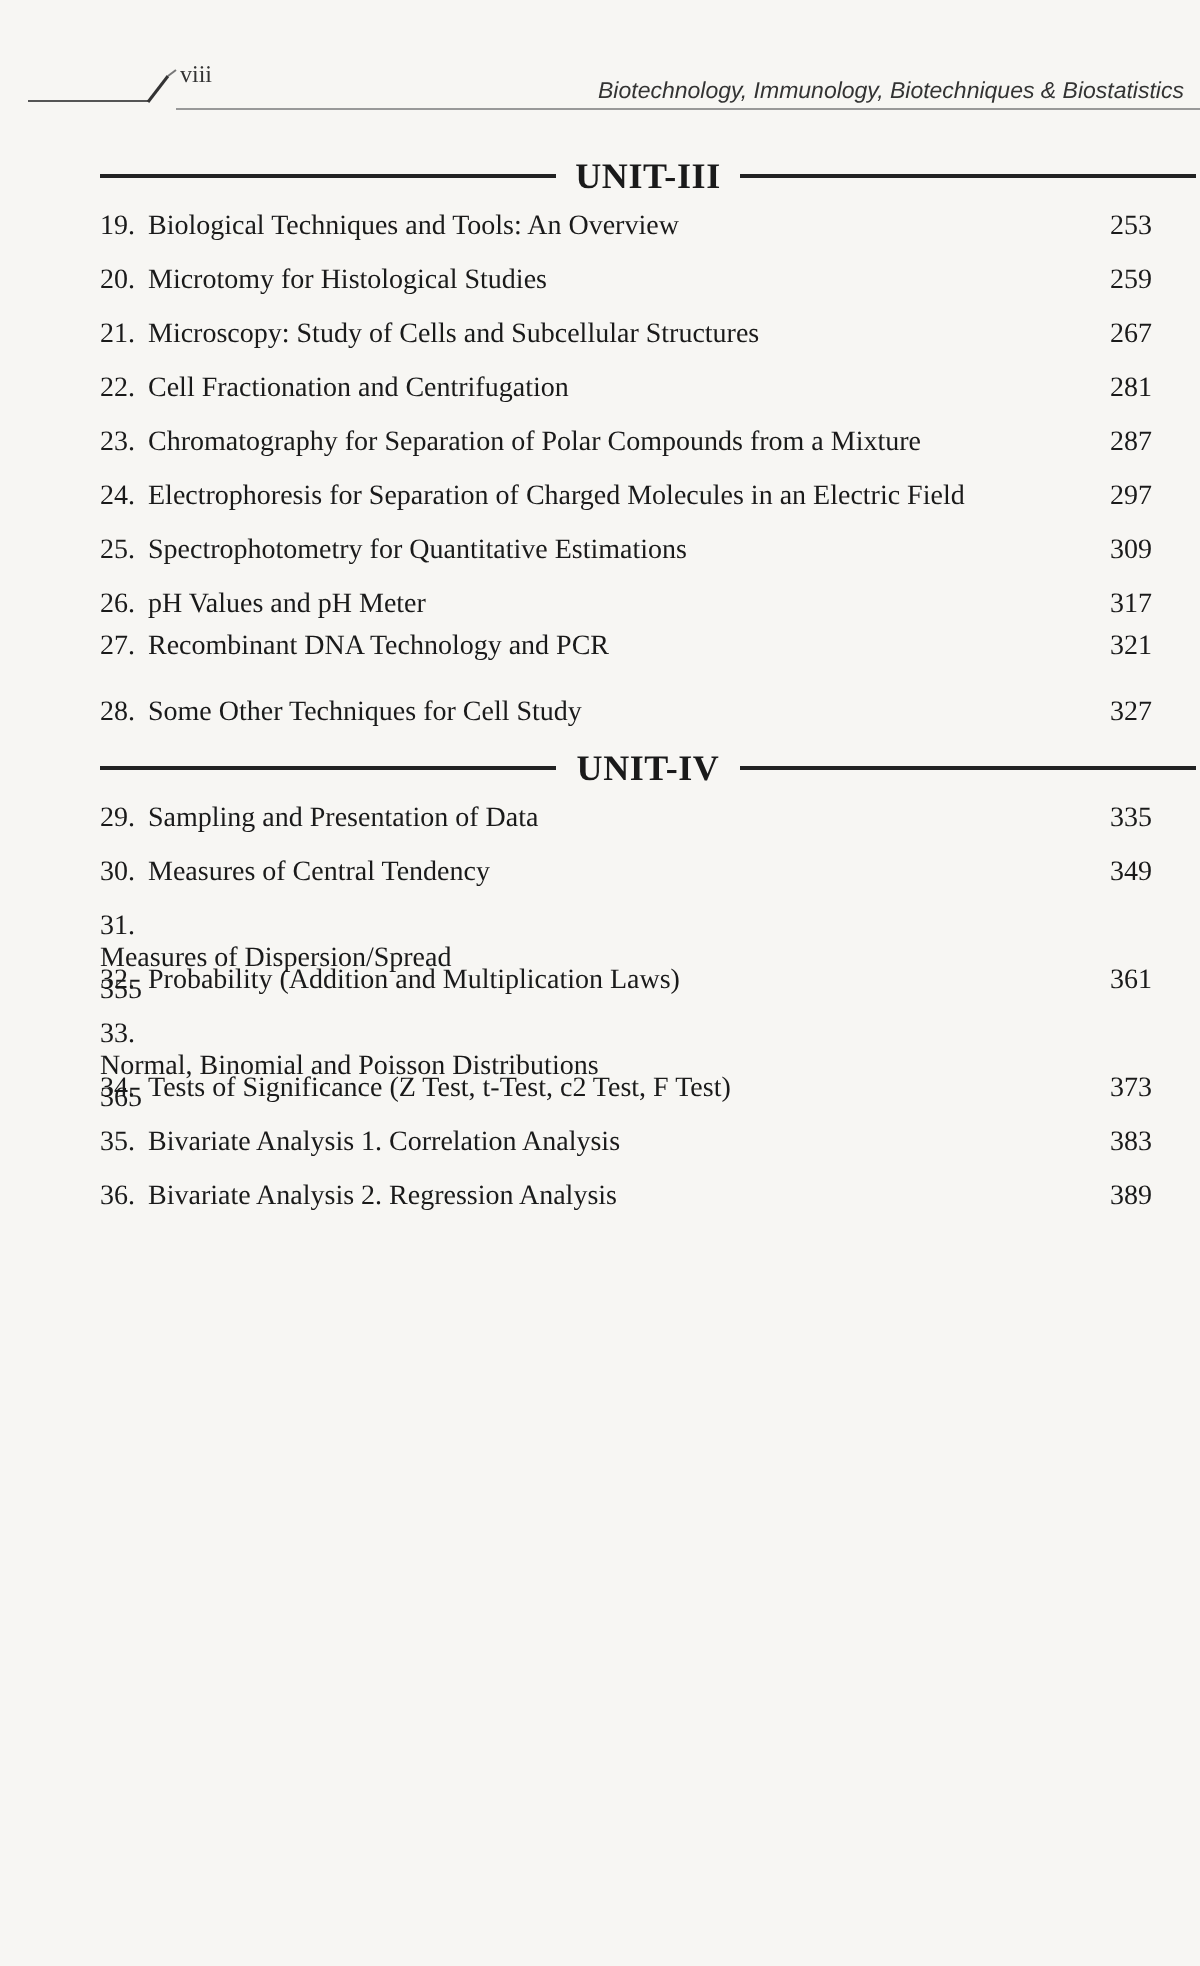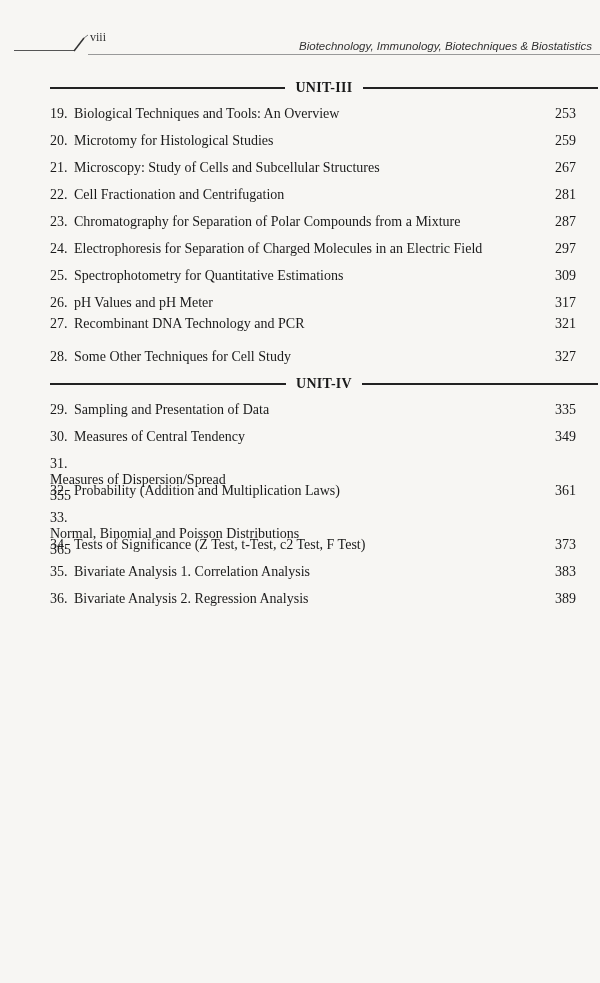--- a/index.html
+++ b/index.html
@@ -30,21 +30,21 @@
     position: absolute; right: 8px; top: 40px;
     font-family: "Liberation Sans", sans-serif;
     font-style: italic; font-size: 11.5px; color: #333;
   }
   .unit-divider {
     position: absolute; left: 50px; width: 548px; height: 20px;
     display: flex; align-items: center;
   }
   .unit-divider .rule { flex: 1; height: 2px; background: #222; }
   .unit-divider .label {
-    padding: 0 10px; font-weight: bold; font-size: 14px; letter-spacing: 0.3px;
+    padding: 0 10px; font-weight: bold; font-size: 18px; letter-spacing: 0.3px;
   }
   .toc-row {
     position: absolute; left: 50px; width: 545px; height: 20px;
     display: flex; align-items: baseline; font-size: 14px;
   }
   .toc-row .num { width: 24px; }
   .toc-row .title { flex: 1; padding-left: 0; }
   .toc-row .page { width: 40px; text-align: left; }
 </style>
 </head>

